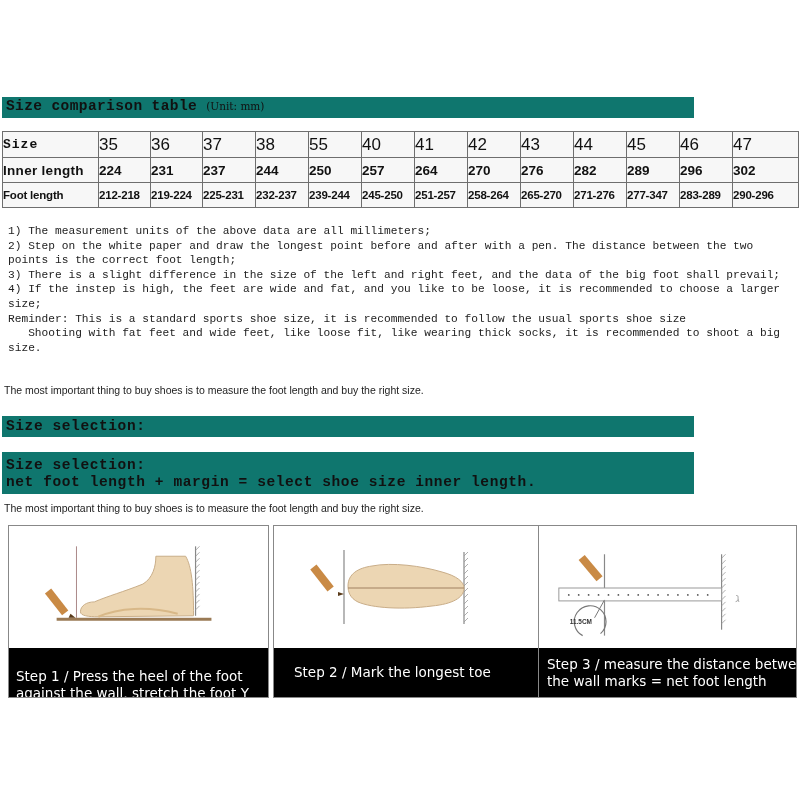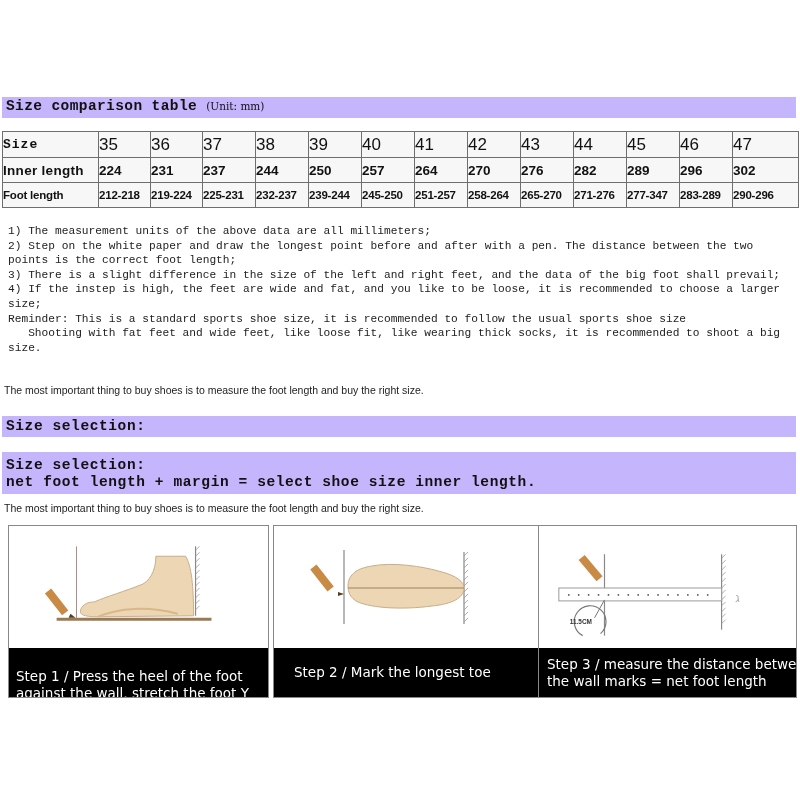--- a/index.html
+++ b/index.html
@@ -1,17 +1,17 @@
 <!DOCTYPE html>
 <html><head>
 <meta charset="utf-8">
 <style>
   html, body { margin:0; padding:0; }
   body { width:800px; height:800px; background:#ffffff; position:relative; overflow:hidden; font-family:"Liberation Mono", "DejaVu Sans Mono", monospace; color:#111; }
-  .bar { position:absolute; left:2px; width:794px; background:#c4b5fd; }
+  .bar { position:absolute; left:2px; width:692px; background:#0f766e; }
   .bar-title { position:absolute; left:2px; top:97px; height:21px; }
   .bar-title .t { position:absolute; left:4px; top:1px; font-size:14.5px; font-weight:bold; letter-spacing:0.4px; white-space:nowrap; }
   .bar-title .u { font-size:10.5px; font-weight:normal; font-family:"DejaVu Serif", serif; letter-spacing:0; }
   table.size { position:absolute; left:2px; top:131px; width:796px; border-collapse:collapse; table-layout:fixed; }
   table.size td { border:1.5px solid #6e6e6e; text-align:left; padding:0; background:#f7f7f7; color:#111; }
   table.size tr.r-size td { height:25px; font-family:"Liberation Sans", sans-serif; font-size:17px; }
   table.size tr.r-inner td { height:24px; font-family:"Liberation Sans", sans-serif; font-size:13.5px; font-weight:bold; }
   table.size tr.r-foot td { height:24px; font-family:"Liberation Sans", sans-serif; font-size:11.5px; font-weight:bold; letter-spacing:-0.2px; }
   table.size td.lbl { font-family:"Liberation Mono", monospace; font-weight:bold; font-size:13px; letter-spacing:0.3px; background:#f7f7f7; }
   table.size tr.r-size td.lbl { font-size:13px; font-family:"Liberation Mono", monospace; letter-spacing:1px; }
@@ -52,21 +52,21 @@
       <col style="width:53px">
       <col style="width:66px">
   </colgroup>
   <tbody>
       <tr class="r-size">
     <td class="lbl">Size</td>
     <td>35</td>
     <td>36</td>
     <td>37</td>
     <td>38</td>
-    <td>39</td>
+    <td>55</td>
     <td>40</td>
     <td>41</td>
     <td>42</td>
     <td>43</td>
     <td>44</td>
     <td>45</td>
     <td>46</td>
     <td>47</td>
   </tr>
   <tr class="r-inner">

